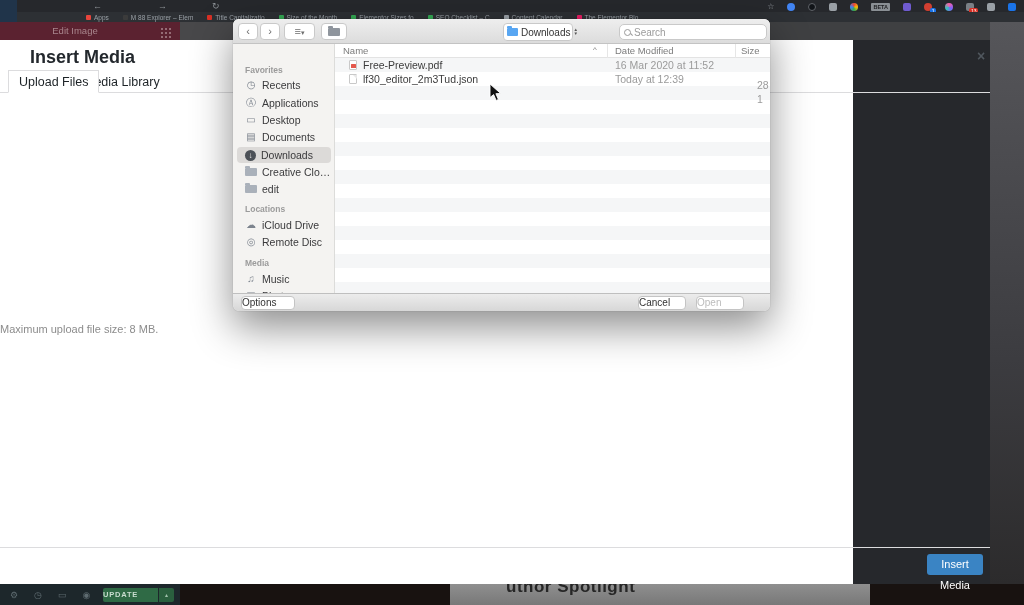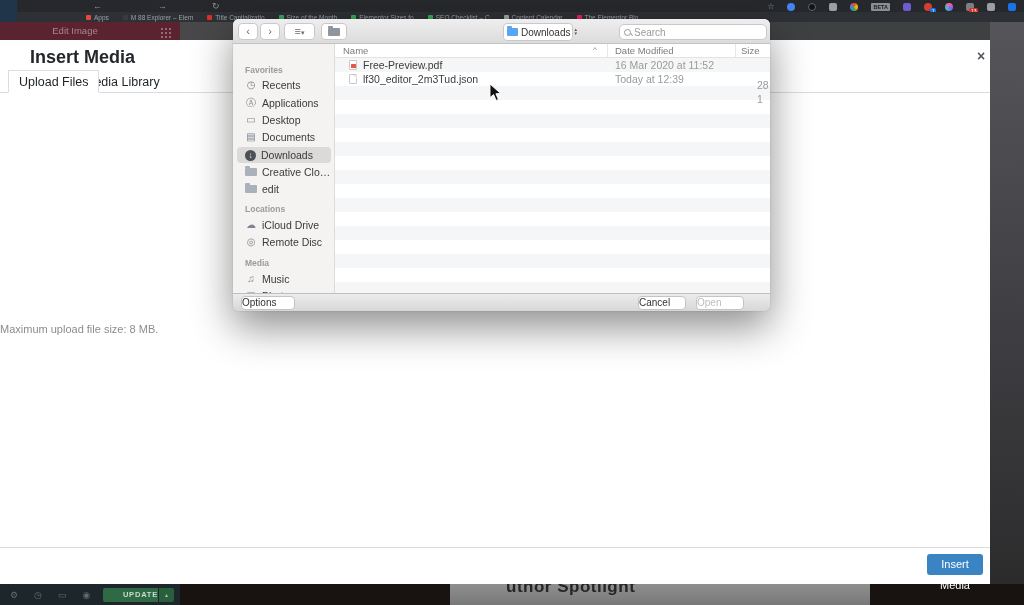--- a/index.html
+++ b/index.html
@@ -26,21 +26,21 @@
   
   .edit-bar { left:0; top:22px; width:180px; height:18px; background:#5b2230; z-index:4; }
   .edit-bar-label { width:150px; text-align:center; line-height:18px; color:#a9868d; font-size:9.5px; }
   .grid-icon { left:161px; top:6px; width:2px; height:2px; background:#a9868d; border-radius:50%;
     box-shadow:4px 0 #a9868d,8px 0 #a9868d,0 4px #a9868d,4px 4px #a9868d,8px 4px #a9868d,0 8px #a9868d,4px 8px #a9868d,8px 8px #a9868d; }
   .gray-stub { left:180px; top:22px; width:53px; height:18px; background:#48484a; z-index:4; }
   .gray-right { left:700px; top:22px; width:290px; height:18px; background:#3f4042; z-index:4; }
   .right-strip { left:990px; top:22px; width:34px; height:562px; background:linear-gradient(#56565a,#3c3c40 60%,#2c2b2c); z-index:4; }
 
   
-  .wp-modal { left:0; top:40px; width:990px; height:544px; background:#fff; z-index:10; }
+  .wp-modal { left:0; top:40px; width:853px; height:544px; background:#fff; z-index:10; }
   .wp-title { left:30px; top:7px; font-size:18px; font-weight:700; color:#23282d; }
   .wp-tabline { left:0; top:52px; width:990px; height:1px; background:#dcdcde; }
   .wp-tab-active { left:8px; top:30px; height:23px; padding:0 10px; line-height:22px; font-size:12.5px; color:#1d2327; background:#fff; border:1px solid #dcdcde; border-bottom:1px solid #fff; z-index:2; }
   .wp-tab { left:78px; top:34px; line-height:16px; font-size:12.5px; color:#1d2327; padding:0 6px; }
   .wp-close { left:972px; top:8px; width:18px; height:18px; text-align:center; line-height:17px; font-size:14px; font-weight:700; color:#50575e; cursor:pointer; }
   .wp-note { left:0; top:283px; width:990px; text-align:left; font-size:11px; color:#8c8c8c; }
   .wp-footline { left:0; top:507px; width:990px; height:1px; background:#dcdcde; }
   .wp-insert-btn { left:927px; top:514px; width:56px; height:21px; background:#3a84c4; color:#fff; font-size:11px; text-align:center; line-height:21px; border-radius:3px; }
 
   
@@ -82,21 +82,21 @@
 
   .dlg-footer { left:0; top:274px; width:537px; height:18px; background:linear-gradient(#ececec,#d7d7d7); border-top:1px solid #bfbfbf; }
   .dlg-btn { top:2px; height:14px; background:#fff; border:1px solid #c4c4c4; border-radius:4px; font-size:10px; color:#333; text-align:left; line-height:12px; }
   .dlg-btn.disabled { color:#bcbcbc; }
 
   
   .bottom-strip { left:0; top:584px; width:1024px; height:21px; background:#181210; z-index:8; }
   .panel-foot { left:0; top:0; width:180px; height:21px; background:#1d272b; display:flex; align-items:center; }
   .pf-ic { color:#5e6b70; font-size:9px; margin-left:16px; }
   .pf-ic:first-child { margin-left:10px; }
-  .update-btn { position:absolute; left:103px; top:4px; width:55px; height:14px; background:#2f6a45; color:#c9ddcf; font-size:7.5px; font-weight:700; letter-spacing:.8px; text-align:right; line-height:14px; border-radius:2px 0 0 2px; }
+  .update-btn { position:absolute; left:103px; top:4px; width:55px; height:14px; background:#2f6a45; color:#c9ddcf; font-size:7.5px; font-weight:700; letter-spacing:.8px; text-align:left; line-height:14px; border-radius:2px 0 0 2px; }
   .update-arrow { position:absolute; left:159px; top:4px; width:15px; height:14px; background:#2a5f3e; color:#9fc0aa; font-size:6px; text-align:center; line-height:14px; border-radius:0 2px 2px 0; }
   .gray-canvas { left:450px; top:0; width:420px; height:21px; background:linear-gradient(#8f8f8f,#787878); overflow:hidden; }
   .heading-partial { position:absolute; left:56px; top:-7px; font-size:17px; font-weight:700; color:#262626; letter-spacing:.5px; white-space:nowrap; }
 
   .cursor { z-index:60; }
 </style>
 </head>
 <body>
 
 <div class="abs browser-top">

